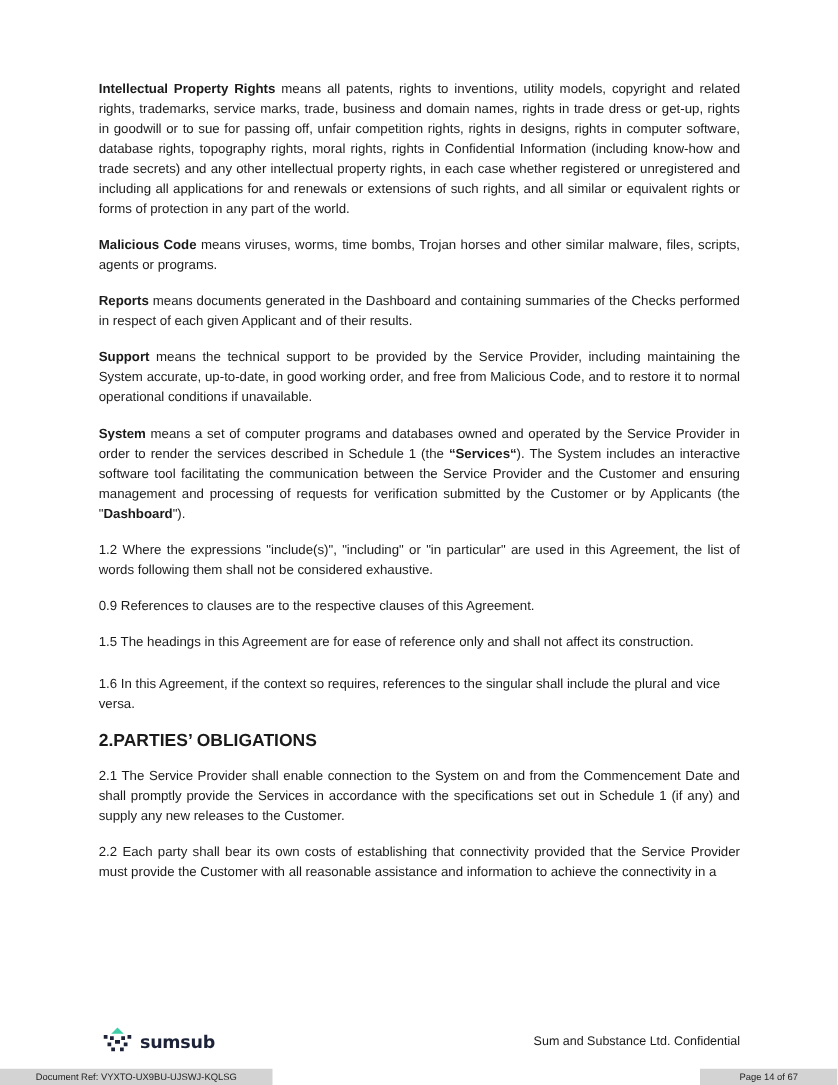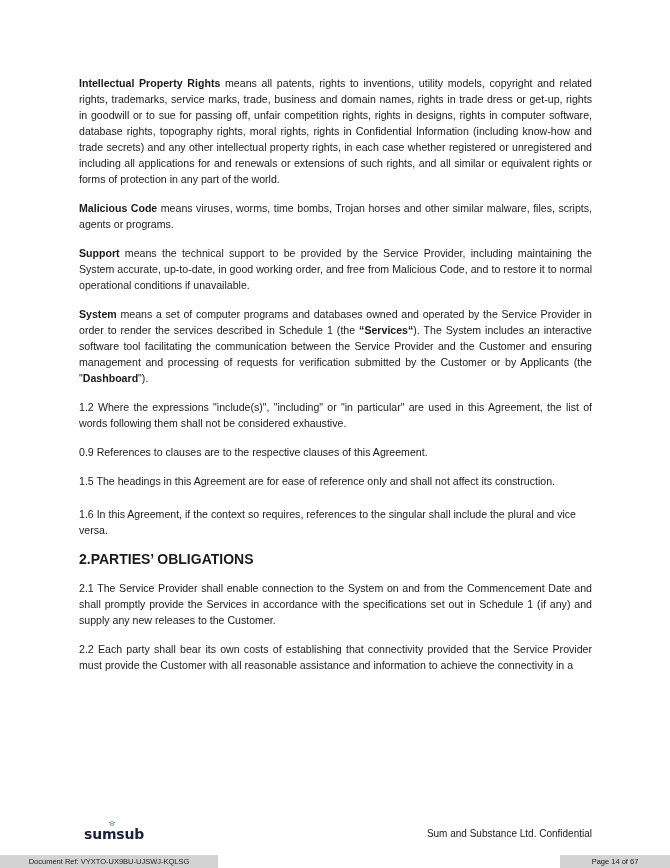--- a/index.html
+++ b/index.html
@@ -1,41 +1,42 @@
 <!DOCTYPE html>
 <html><head>
 <meta charset="utf-8">
 <style>
   html, body { margin: 0; padding: 0; background: #ffffff; }
   body { width: 670px; height: 868px; position: relative; overflow: hidden;
          font-family: "Liberation Sans", sans-serif; color: #1a1a1a; }
-  .content { position: absolute; left: 79px; top: 75px; width: 513px; }
+  .content { position: absolute; left: 79px; top: 63px; width: 513px; }
   p { margin: 0; font-size: 10.6px; line-height: 16px; text-align: justify; }
   .b { font-weight: bold; }
   .p1 { margin-bottom: 13px; }
   .gap13 { margin-bottom: 13px; }
   .heading { font-weight: bold; font-size: 14px; line-height: 16px; margin-bottom: 13px; }
-  .footer-logo { position: absolute; left: 80px; top: 820px; height: 22px; display: flex; align-items: center; flex-direction: column; }
+  .footer-logo { position: absolute; left: 80px; top: 820px; height: 22px; display: flex; align-items: flex-end; }
   .footer-logo svg { display: block; }
   .logo-text { font-family: "DejaVu Sans", sans-serif; font-weight: bold; font-size: 14px; color: #1c2238; margin-left: 4px; letter-spacing: -0.2px; }
   .confidential { position: absolute; right: 78px; top: 828px; font-size: 10px; color: #1a1a1a; margin-left: 48px; }
   .ref-bar { position: absolute; left: 0; top: 855px; width: 218px; height: 13px; background: #d3d3d3;
              font-size: 7.5px; line-height: 13px; text-align: center; color: #222; }
   .page-bar { position: absolute; right: 0; top: 855px; width: 110px; height: 28px; background: #d3d3d3;
               font-size: 7.5px; line-height: 13px; text-align: center; color: #222; }
 </style>
 </head>
 <body>
 
 <div class="content">
 
   <p class="p1"><span class="b">Intellectual Property Rights</span><span> means all patents, rights to inventions, utility models, copyright and related rights, trademarks, service marks, trade, business and domain names, rights in trade dress or get-up, rights in goodwill or to sue for passing off, unfair competition rights, rights in designs, rights in computer software, database rights, topography rights, moral rights, rights in Confidential Information (including know-how and trade secrets) and any other intellectual property rights, in each case whether registered or unregistered and including all applications for and renewals or extensions of such rights, and all similar or equivalent rights or forms of protection in any part of the world.</span></p>
 
   <p class="p1"><span class="b">Malicious Code</span><span> means viruses, worms, time bombs, Trojan horses and other similar malware, files, scripts, agents or programs.</span></p>
 
+  <p class="p1"><span class="b">Reports</span><span> means documents generated in the Dashboard and containing summaries of the Checks performed in respect of each given Applicant and of their results.</span></p>
 
 
   <p class="p1"><span class="b">Support</span><span> means the technical support to be provided by the Service Provider, including maintaining the System accurate, up-to-date, in good working order, and free from Malicious Code, and to restore it to normal operational conditions if unavailable.</span></p>
 
   <p class="p1"><span class="b">System</span><span> means a set of computer programs and databases owned and operated by the Service Provider in order to render the services described in Schedule 1 (the </span><span class="b">“Services“</span><span>). The System includes an interactive software tool facilitating the communication between the Service Provider and the Customer and ensuring management and processing of requests for verification submitted by the Customer or by Applicants (the </span><span>"</span><span class="b">Dashboard</span><span>").</span></p>
 
   <p class="gap13">1.2 Where the expressions "include(s)", "including" or "in particular" are used in this Agreement, the list of words following them shall not be considered exhaustive.</p>
   <p class="gap13">0.9 References to clauses are to the respective clauses of this Agreement.</p>
   <p class="gap13" style="margin-bottom:17px">1.5 The headings in this Agreement are for ease of reference only and shall not affect its construction.</p>
   <p class="gap13" style="text-align:left">1.6 In this Agreement, if the context so requires, references to the singular shall include the plural and vice versa.</p>

